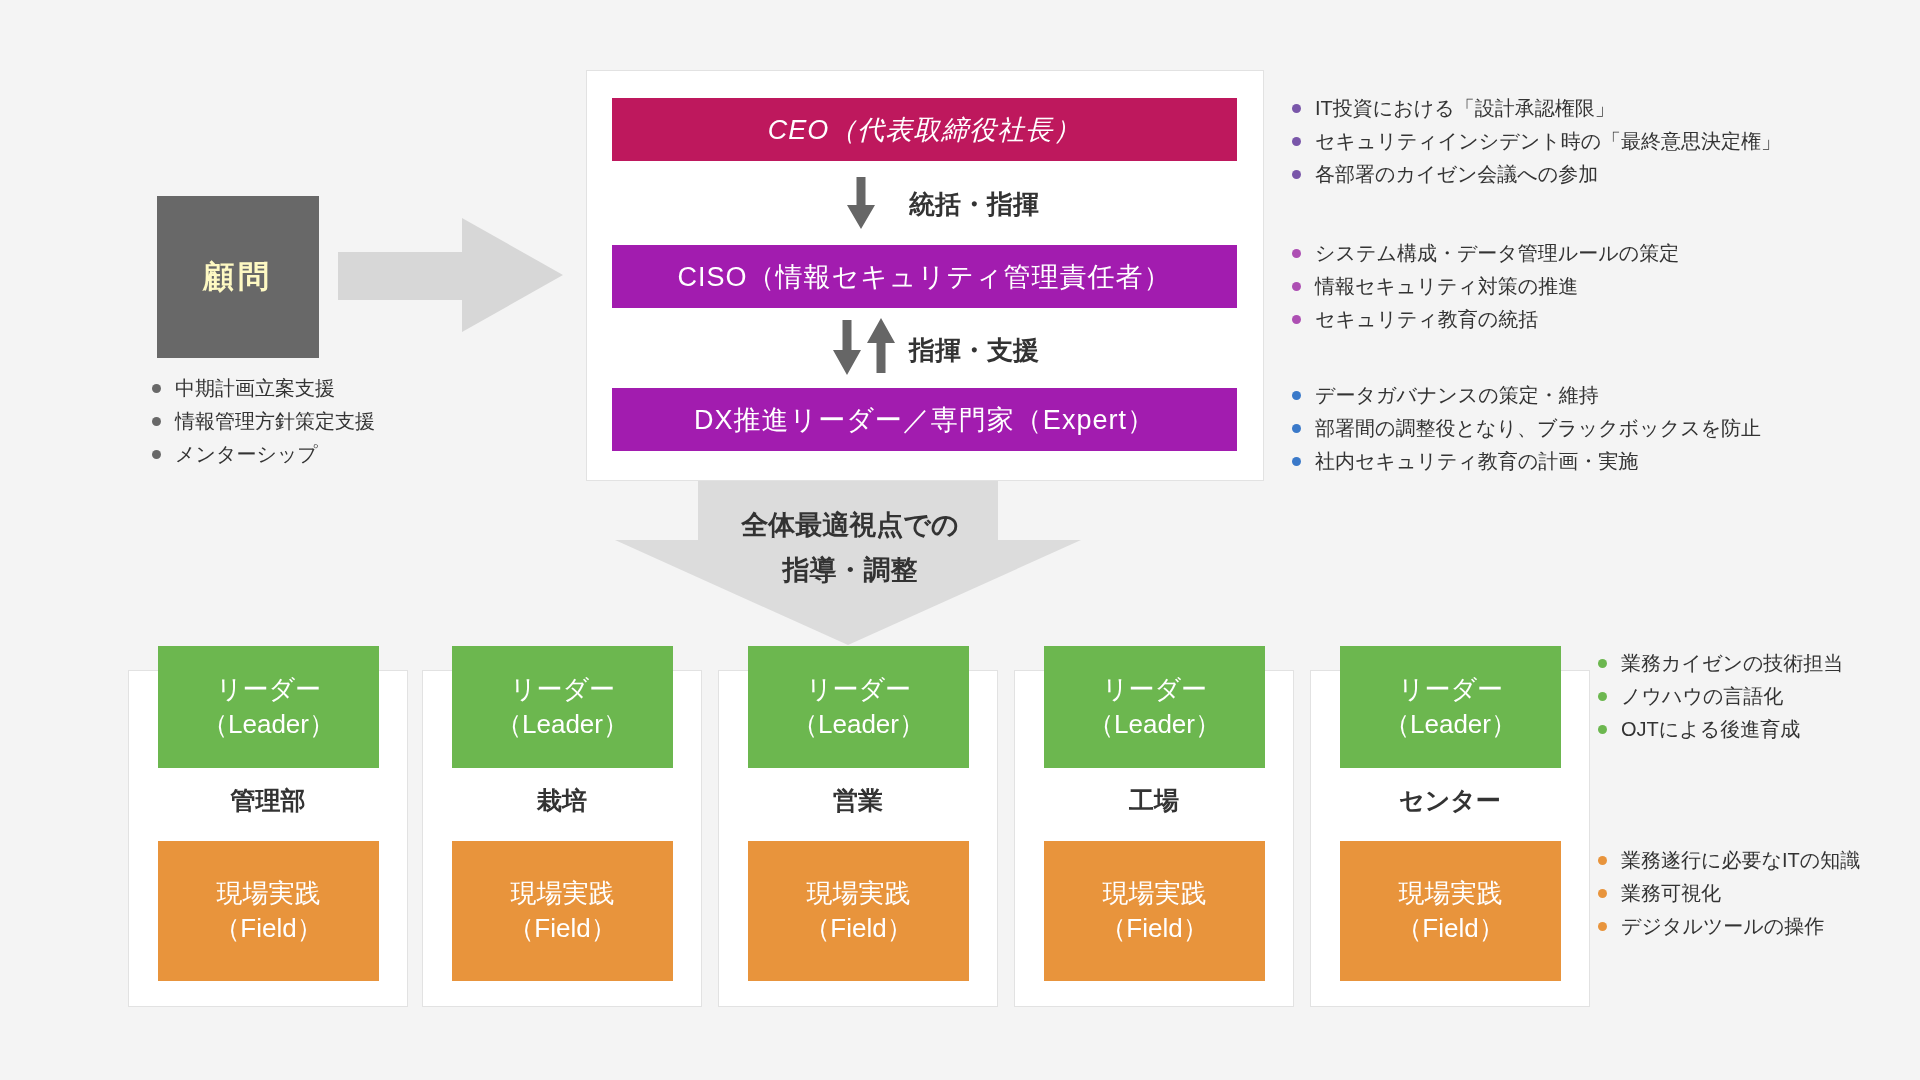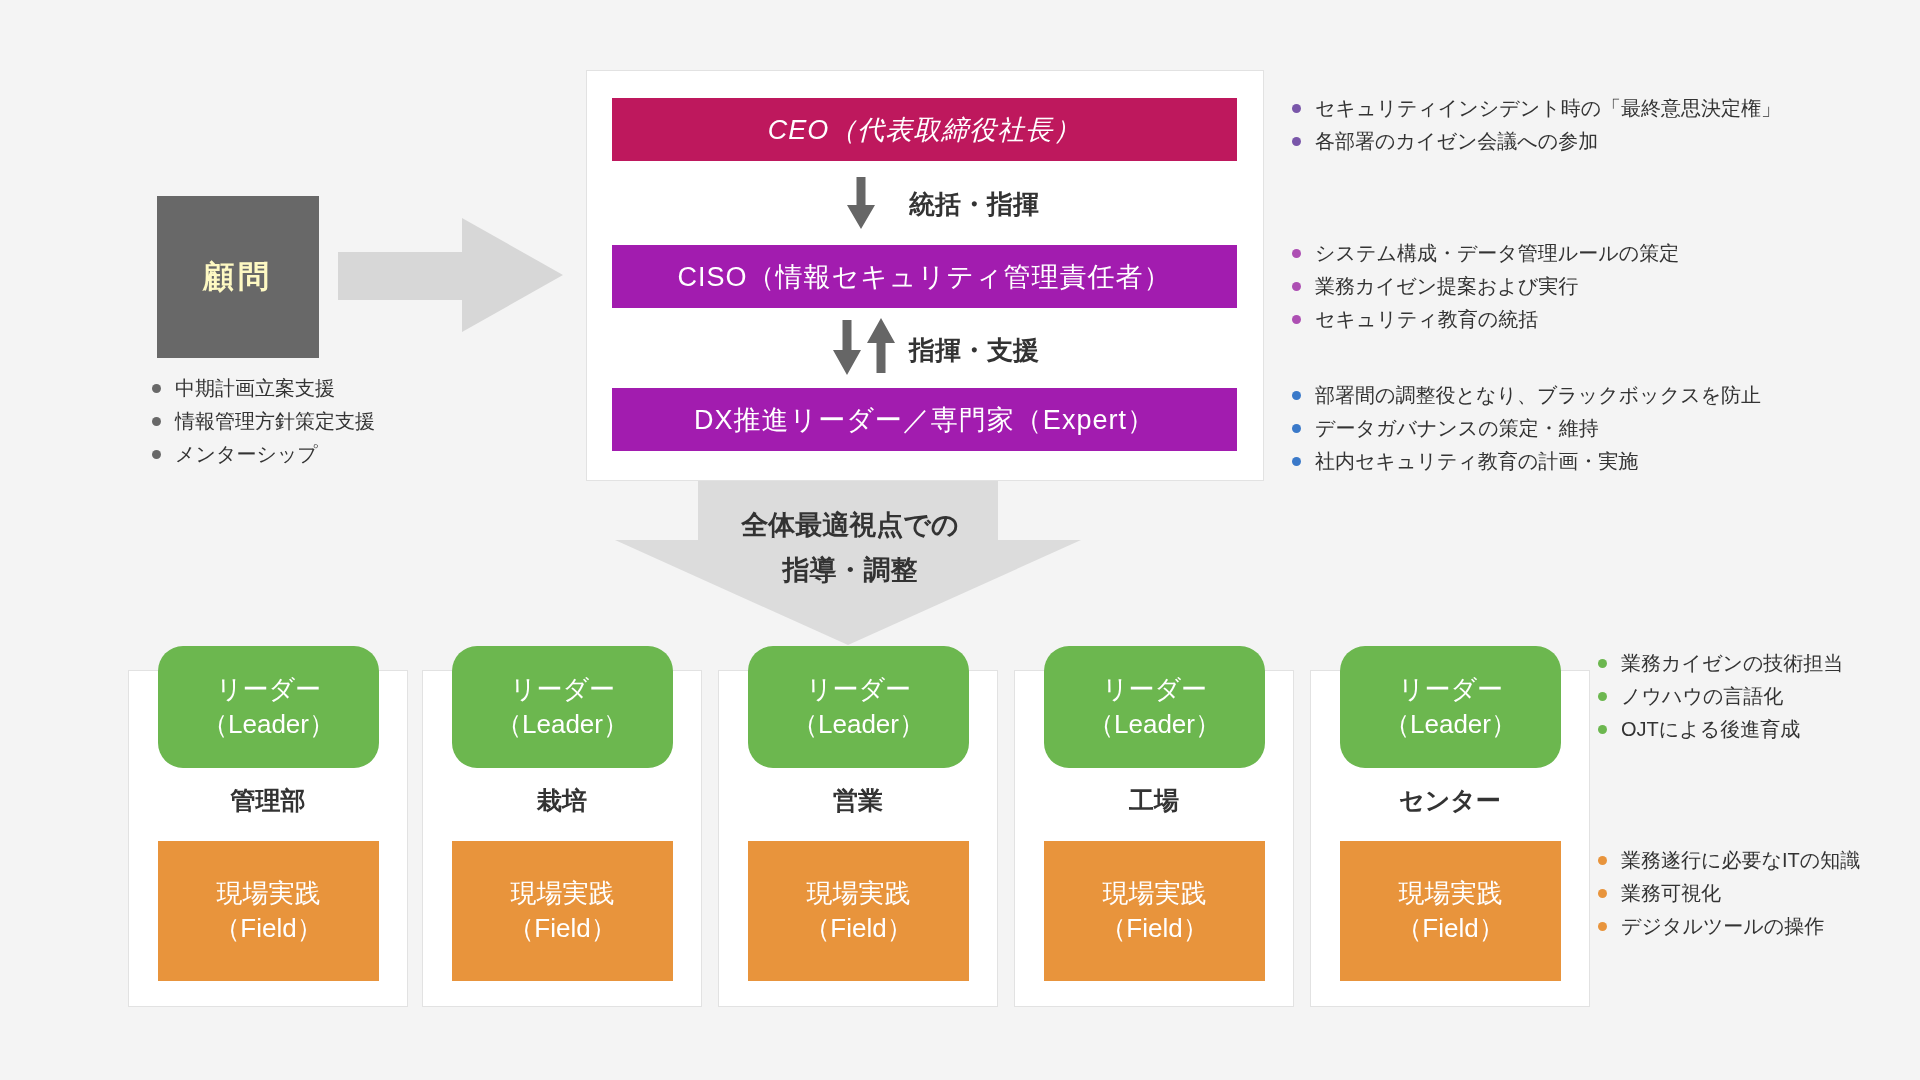--- a/index.html
+++ b/index.html
@@ -35,21 +35,21 @@
   .resp-dx{left:1292px;top:379px;}
 
   
   .cascade-arrow{left:610px;top:481px;}
   .cascade-text{left:698px;top:503px;width:304px;text-align:center;font-size:27px;font-weight:700;line-height:45px;color:#333;}
 
   
   .card{position:absolute;top:670px;width:280px;height:337px;background:#fff;border:1px solid #e2e2e2;box-sizing:border-box;}
   .tier{position:absolute;left:29px;width:221px;display:flex;flex-direction:column;align-items:center;justify-content:center;
     color:#fff;font-size:26px;line-height:35px;text-align:center;font-weight:500;}
-  .tier-leader{top:-25px;height:122px;border-radius:25px;}
+  .tier-leader{top:-25px;height:122px;}
   .tier-field{top:170px;height:140px;}
   .dept-name{position:absolute;top:113px;left:0;width:100%;text-align:center;font-size:25px;font-weight:700;color:#333;}
 
   
   .duties-leader{left:1598px;top:647px;}
   .duties-field{left:1598px;top:844px;}
   .duties-field li{height:32px;}
 </style>
 </head>
 <body>
@@ -103,51 +103,55 @@
     <span class="flow-label" style="left:322px;top:262px">指揮・支援</span>
 
     <div class="bar bar-dx" style="background-color: #a21caf;">
       <span>DX推進リーダー／専門家（Expert）</span>
     </div>
   </div>
 
   <ul class="abs blist resp-ceo">
     <li>
       <span class="dot" style="background-color: rgb(121, 86, 169);"></span>
+      <span>IT投資における「設計承認権限」</span>
+      </li>
+    <li>
+      <span class="dot" style="background-color: rgb(121, 86, 169);"></span>
       <span>セキュリティインシデント時の「最終意思決定権」</span>
       </li>
     <li>
       <span class="dot" style="background-color: rgb(121, 86, 169);"></span>
       <span>各部署のカイゼン会議への参加</span>
       </li>
   </ul>
 
   <ul class="abs blist resp-ciso">
     <li>
       <span class="dot" style="background-color: rgb(173, 79, 179);"></span>
       <span>システム構成・データ管理ルールの策定</span>
       </li>
     <li>
       <span class="dot" style="background-color: rgb(173, 79, 179);"></span>
-      <span>業務カイゼン提案および実行</span>
+      <span>情報セキュリティ対策の推進</span>
       </li>
     <li>
       <span class="dot" style="background-color: rgb(173, 79, 179);"></span>
       <span>セキュリティ教育の統括</span>
       </li>
   </ul>
 
   <ul class="abs blist resp-dx">
     <li>
       <span class="dot" style="background-color: rgb(58, 121, 201);"></span>
+      <span>データガバナンスの策定・維持</span>
+      </li>
+    <li>
+      <span class="dot" style="background-color: rgb(58, 121, 201);"></span>
       <span>部署間の調整役となり、ブラックボックスを防止</span>
-      </li>
-    <li>
-      <span class="dot" style="background-color: rgb(58, 121, 201);"></span>
-      <span>データガバナンスの策定・維持</span>
       </li>
     <li>
       <span class="dot" style="background-color: rgb(58, 121, 201);"></span>
       <span>社内セキュリティ教育の計画・実施</span>
       </li>
   </ul>
 
   <svg class="abs cascade-arrow" width="476" height="168" viewBox="0 0 476 168">
     <polygon points="88,0 388,0 388,59 471,59 238,164 5,59 88,59" fill="#dcdcdc"></polygon>
   </svg>

